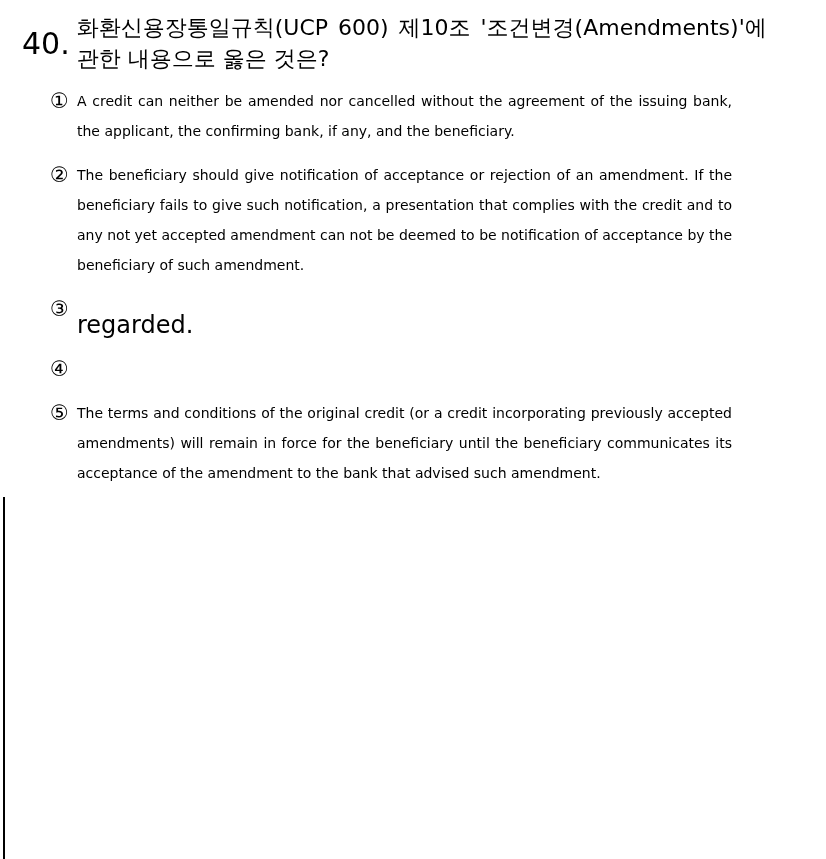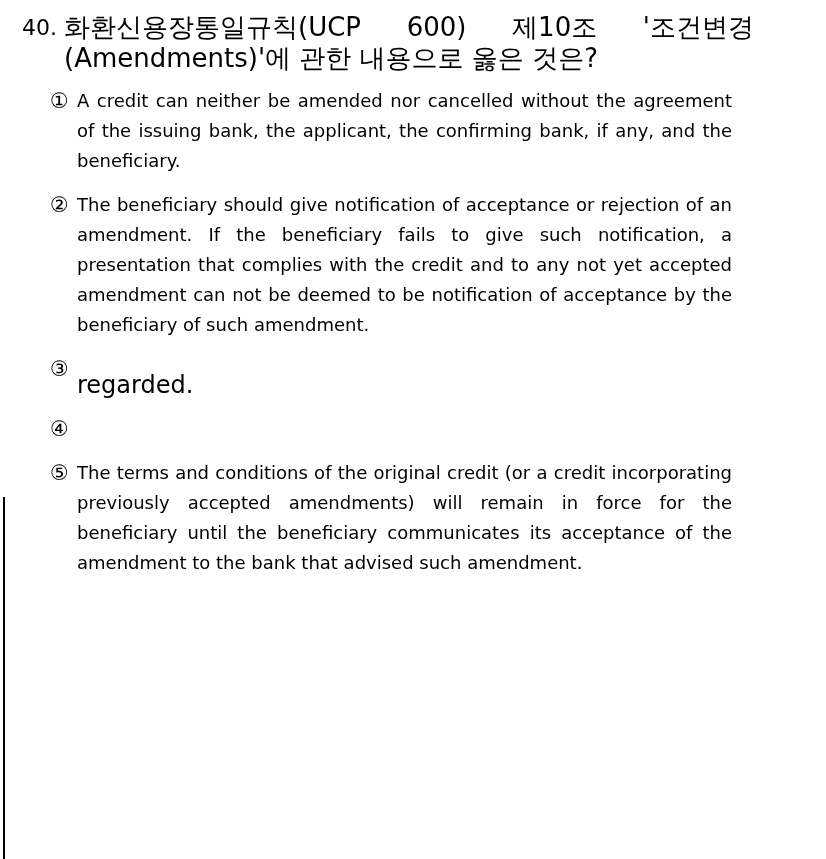--- a/index.html
+++ b/index.html
@@ -30,27 +30,28 @@
     width: 2px;
     height: 362px;
     background: #000000;
   }
   .question {
     display: flex;
     align-items: flex-start;
     margin-top: 2px;
   }
   .q-number {
-    font-size: 22px;
+    font-size: 30px;
     line-height: 31px;
     white-space: nowrap;
     padding-right: 7px;
+    margin-top: 16px;
   }
   .q-text {
-    font-size: 26px;
+    font-size: 22px;
     line-height: 31px;
     text-align: justify;
     max-width: 690px;
   }
   .choices {
     margin-top: 12px;
     padding-left: 28px;
   }
   .choice {
     display: flex;
@@ -58,21 +59,21 @@
     margin-bottom: 14px;
   }
   .choice-marker {
     font-size: 21px;
     line-height: 30px;
     width: 27px;
     flex: 0 0 27px;
     text-align: left;
   }
   .choice-text {
-    font-size: 18px;
+    font-size: 14px;
     line-height: 30px;
     text-align: justify;
     text-align-last: left;
     width: 655px;
   }
   .choice-text.justify-all {
     text-align: justify;
   }
   .blurred {
     filter: blur(0.5px);

